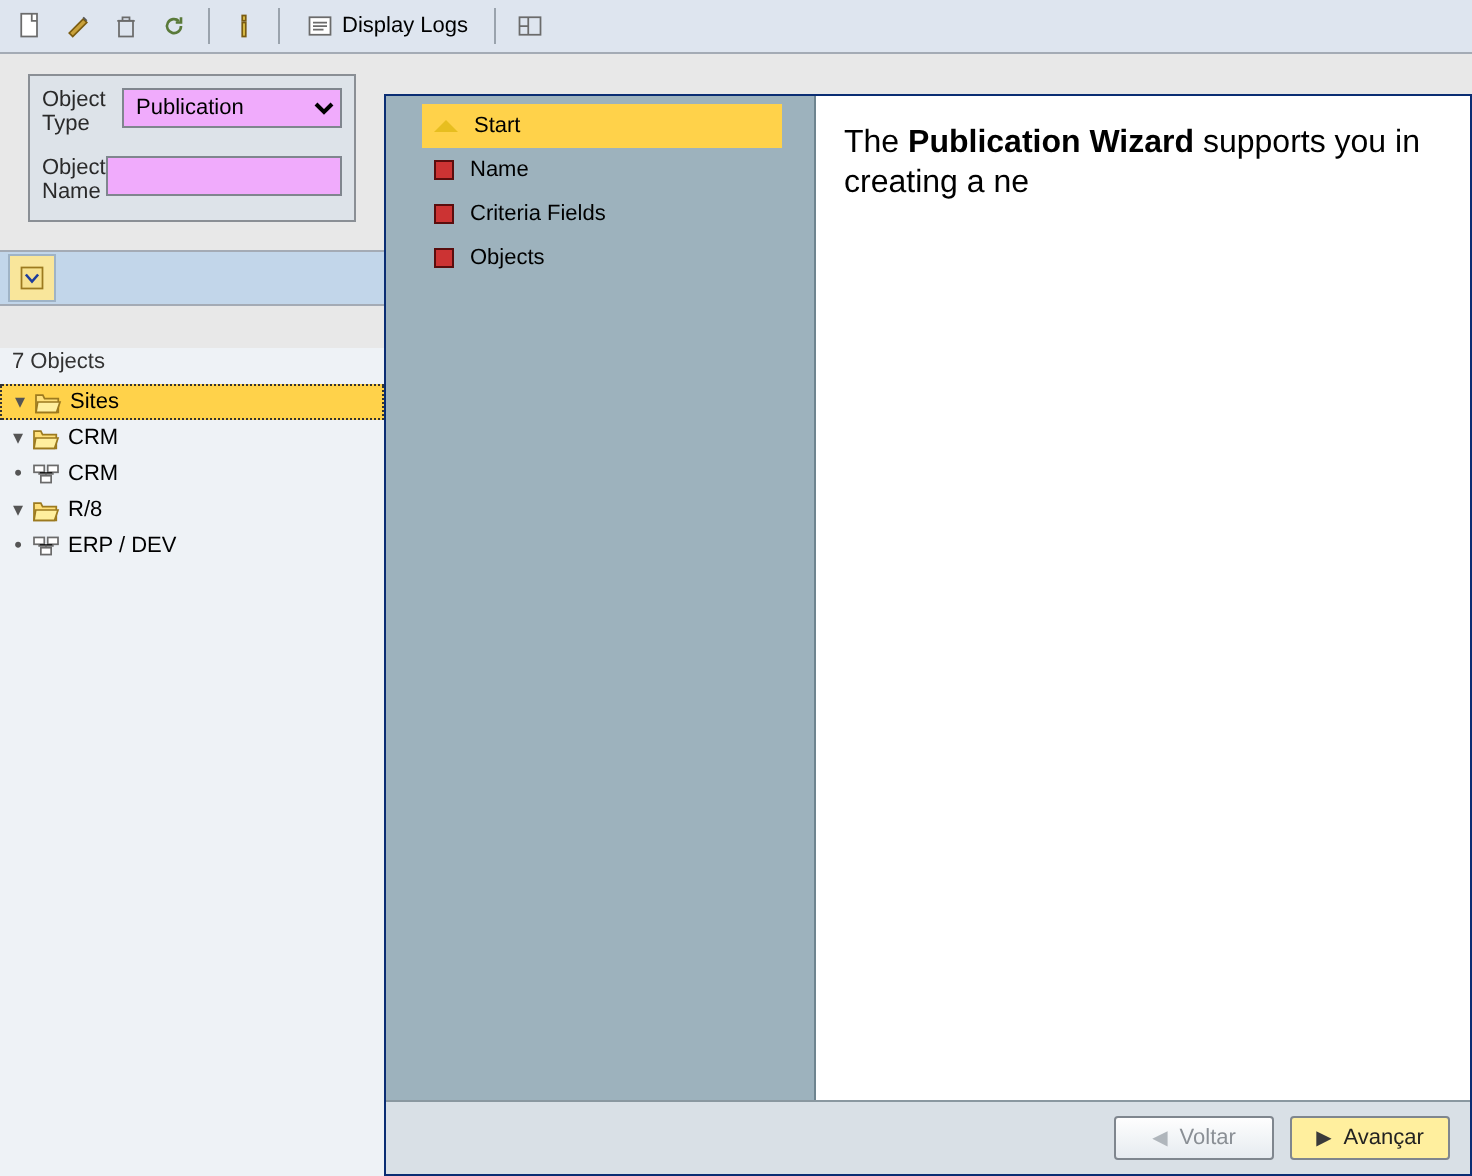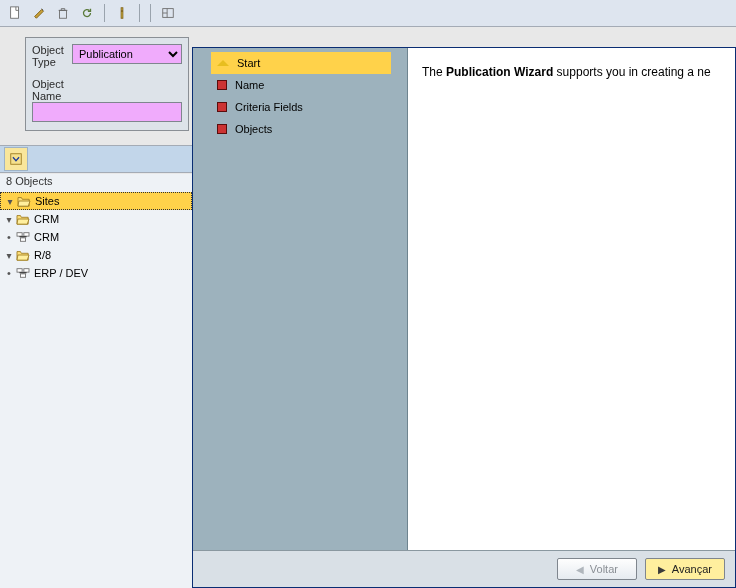--- a/index.html
+++ b/index.html
@@ -8,21 +8,21 @@
 
 .toolbar { height:26px; background:#dee5ef; border-bottom:1px solid #a4abb5; display:flex; align-items:center; padding:0 4px; gap:2px; }
 .toolbar .btn { width:20px; height:20px; display:flex; align-items:center; justify-content:center; border:1px solid transparent; border-radius:2px; cursor:default; }
 .toolbar .sep { width:1px; height:18px; background:#9aa3ad; margin:0 4px; }
 .toolbar .btn-wide { height:20px; padding:0 6px; display:flex; align-items:center; gap:4px; border:1px solid transparent; border-radius:2px; }
 
 .icon-svg { width:14px; height:14px; display:block; }
 
 
 .filter-area { padding:10px 0 6px 0; background:#e8e8e8; }
-.filter-box { margin-left:25px; width:164px; border:1px solid #8a8f95; background:#dde3e9; padding:6px 6px 8px 6px; box-sizing:border-box; }
+.filter-box { margin-left:14px; width:164px; border:1px solid #8a8f95; background:#dde3e9; padding:6px 6px 8px 6px; box-sizing:border-box; }
 .filter-row { display:flex; align-items:flex-start; margin-bottom:10px; }
 .filter-label { width:40px; line-height:12px; color:#2a2a2a; }
 .select-wrap { position:relative; flex:1; }
 .select-wrap select, .text-input { width:100%; height:20px; border:1px solid #7f868e; background:#f0abfc; font:inherit; box-sizing:border-box; padding:1px 2px; }
 .filter-resize { height:6px; margin:2px auto 0 auto; width:170px; text-align:center; color:#8b8f94; letter-spacing:1px; font-size:9px; }
 
 
 .strip2 { height:26px; background:#c2d6ea; border-top:1px solid #a4abb5; border-bottom:1px solid #a4abb5; display:flex; align-items:center; padding-left:4px; }
 .strip2 .btn { width:22px; height:22px; border:1px solid #9fb3c6; background:#f9e69b; display:flex; align-items:center; justify-content:center; }
 
@@ -47,21 +47,21 @@
 .wizard-title { height:22px; background:linear-gradient(#2f5fbf,#1a3f91); color:#fff; display:flex; align-items:center; padding:0 6px; gap:6px; font-size:11px; }
 .wizard-body { flex:1; display:flex; min-height:0; }
 .wizard-left { width:214px; background:#9db2bd; display:flex; flex-direction:row; border-right:1px solid #6e848f; }
 .wizard-image { height:94px; background:linear-gradient(180deg,#bfd3de 0%, #8cabb8 60%, #7796a4 100%); position:relative; overflow:hidden; border-bottom:1px solid #6e848f; }
 .ripple { position:absolute; border:1px solid rgba(255,255,255,0.35); border-radius:50%; }
 .step-list { width:180px; margin:4px 0 0 18px; }
 .step { display:flex; align-items:center; height:22px; gap:8px; padding:0 6px; }
 .step .dot { width:10px; height:10px; border:1px solid #5a0d0d; background:#c33; box-sizing:border-box; }
 .step .dot.active { width:0; height:0; border:6px solid transparent; border-bottom-color:#e7be1f; background:transparent; transform:translateY(-3px); }
 .step.active { background:#ffd24a; }
-.wizard-right { flex:1; background:#fff; padding:14px 14px; color:#000; font-size:12px; line-height:20px; }
+.wizard-right { flex:1; background:#fff; padding:14px 14px; color:#000; font-size:16px; line-height:20px; }
 .wizard-right p { margin:0 0 18px 0; }
 .em { font-style:italic; }
 .wizard-footer { height:36px; border-top:1px solid #8a98a0; background:#d9e0e6; display:flex; align-items:center; justify-content:flex-end; gap:8px; padding:0 10px; }
 .wbtn { height:22px; min-width:80px; padding:0 10px; border:1px solid #7f868e; background:linear-gradient(#fefefe,#e6ebf0); display:flex; align-items:center; justify-content:center; gap:6px; font:inherit; color:#222; border-radius:2px; }
 .wbtn.disabled { color:#8a8f95; }
 .wbtn .arr { font-size:10px; color:#3a3a3a; }
 .wbtn .arr.dis { color:#b0b6bc; }
 .wbtn.hi { background:#ffef9e; }
 </style>
 </head>
@@ -94,59 +94,66 @@
         </svg>
       </div>
     <div class="sep"></div>
     <div class="btn">
         <svg class="icon-svg" viewBox="0 0 16 16">
           <rect x="7" y="2" width="2" height="3" fill="#e2c44a" stroke="#7a5b10"></rect>
           <rect x="7" y="6" width="2" height="8" fill="#e2c44a" stroke="#7a5b10"></rect>
         </svg>
       </div>
     <div class="sep"></div>
+    <div class="btn-wide">
+      <svg class="icon-svg" viewBox="0 0 16 16">
+          <rect x="2" y="3" width="12" height="10" fill="#fff" stroke="#6b6b6b"></rect>
+          <path d="M4 6h8M4 8h8M4 10h6" stroke="#6b6b6b"></path>
+        </svg>
+      <span>Display Logs</span>
+    </div>
     <div class="sep"></div>
     <div class="btn">
         <svg class="icon-svg" viewBox="0 0 16 16">
           <rect x="2" y="3" width="12" height="10" fill="none" stroke="#6b6b6b"></rect>
           <path d="M7 3v10M2 8h5" stroke="#6b6b6b"></path>
         </svg>
       </div>
   </div>
 
   <div class="filter-area">
     <div class="filter-box">
       <div class="filter-row">
         <div class="filter-label">Object Type</div>
         <div class="select-wrap">
           <select>
             <option>Publication</option>
           </select>
         </div>
       </div>
-      <div class="filter-row" style="margin-bottom:0;flex-direction:column;">
+      <div class="filter-row" style="margin-bottom:0;">
         <div class="filter-label">Object Name</div>
         <input class="text-input" type="text" value="" style="">
       </div>
     </div>
     <div class="filter-resize">▪▪▪▪▪▪▪▪</div>
   </div>
 
   <div class="strip2">
     <div class="btn">
         <svg class="icon-svg" viewBox="0 0 16 16">
           <rect x="2" y="2" width="12" height="12" fill="#f6e18d" stroke="#9c7a1f"></rect>
           <path d="M4.5 6l3.5 4 3.5-4" fill="none" stroke="#1e3d9c" stroke-width="1.5"></path>
         </svg>
       </div>
   </div>
 
   <div class="main">
     <div class="tree-pane">
-      <div class="tree-header">8 Objects</div>
+      <div class="tree-header">7 Objects</div>
       <div class="tree">
         <ul>
           <li>
             <div class="row sel">
               <span class="toggle">▾</span>
               <svg class="folder" viewBox="0 0 16 14">
                   <path d="M1 3h4l1 2h8v8H1z" fill="#ffe07a" stroke="#9c7a1f"></path>
                   <path d="M2 7h13l-2 6H1z" fill="#ffef9e" stroke="#9c7a1f"></path>
                 </svg>
               <span class="lbl">Sites</span>

